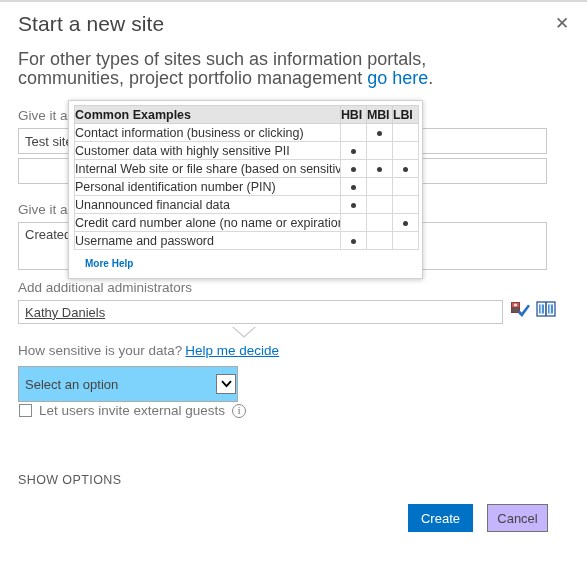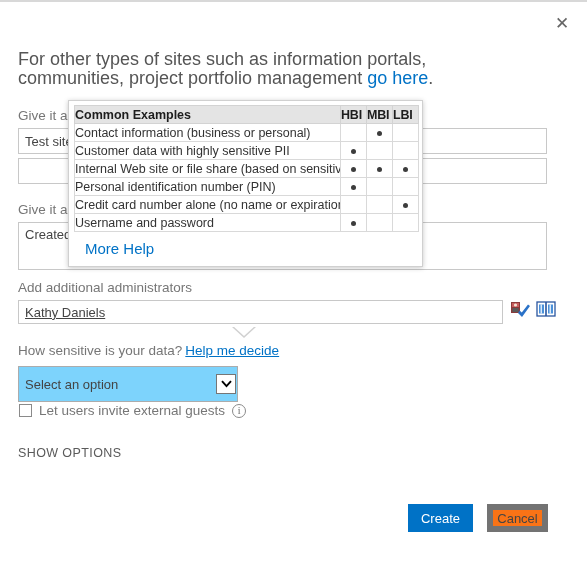--- a/index.html
+++ b/index.html
@@ -201,21 +201,21 @@
     position: absolute;
     left: 18px;
     top: 438px;
     font-size: 13.5px;
     color: #555555;
     white-space: nowrap;
   }
   .show-options {
     position: absolute;
     left: 18px;
-    top: 446px;
+    top: 473px;
     font-size: 12.5px;
     color: #5a5a5a;
     letter-spacing: 0.4px;
     cursor: pointer;
   }
 
   
   .btn {
     position: absolute;
     box-sizing: border-box;
@@ -226,22 +226,22 @@
     padding: 0;
   }
   .btn-create {
     left: 408px; top: 504px; width: 65px;
     background: #0072c6;
     border: 1px solid #0072c6;
     color: #ffffff;
   }
   .btn-cancel {
     left: 487px; top: 504px; width: 61px;
-    background: #f97316;
-    border: 6px solid #737373;
+    background: #c4b5fd;
+    border: 1px solid #737373;
     color: #444444;
   }
 
   
   .callout {
     position: absolute;
     left: 68px;
     top: 100px;
     width: 355px;
     background: #ffffff;
@@ -287,21 +287,22 @@
   .dot {
     display: inline-block;
     width: 5px;
     height: 5px;
     border-radius: 50%;
     background: #3c3c3c;
     vertical-align: middle;
   }
   .more-help {
     padding: 8px 0 5px 11px;
-    font-size: 15px;
+    font-size: 10px;
+    font-weight: bold;
   }
   .more-help a {
     color: #0072c6;
     text-decoration: none;
     cursor: pointer;
   }
 
   
   .tail-outer, .tail-inner {
     position: absolute;
@@ -325,20 +326,21 @@
 </style>
 </head>
 <body>
 
 <div class="top-rule"></div>
 
 <div class="dialog">
 
   <button class="close-btn">✕</button>
 
+  <div class="page-title">Start a new site</div>
 
   <div class="intro">
     <span>For other types of sites such as information portals, communities, project portfolio management </span><a class="link">go here</a><span>.</span>
   </div>
 
   <div class="lbl l-title">Give it a name</div>
   <input class="field title-input" value="Test site" style="">
 
   <div class="lbl l-url">Find it at</div>
   <input class="field url-input" value="" style="">
@@ -401,39 +403,45 @@
         <thead>
           <tr>
             <th class="c-name">Common Examples</th>
             <th class="c-cls">HBI</th>
             <th class="c-cls">MBI</th>
             <th class="c-cls">LBI</th>
           </tr>
         </thead>
         <tbody id="examples-body">
             <tr>
-              <td class="c-name">Contact information (business or personal)</td>
+              <td class="c-name">Contact information (business or clicking)</td>
               <td class="c-cls"></td>
               <td class="c-cls"><span class="dot"></span></td>
               <td class="c-cls"></td>
             </tr>
             <tr>
               <td class="c-name">Customer data with highly sensitive PII</td>
               <td class="c-cls"><span class="dot"></span></td>
               <td class="c-cls"></td>
               <td class="c-cls"></td>
             </tr>
             <tr>
               <td class="c-name">Internal Web site or file share (based on sensitivity)</td>
               <td class="c-cls"><span class="dot"></span></td>
               <td class="c-cls"><span class="dot"></span></td>
               <td class="c-cls"><span class="dot"></span></td>
             </tr>
             <tr>
               <td class="c-name">Personal identification number (PIN)</td>
+              <td class="c-cls"><span class="dot"></span></td>
+              <td class="c-cls"></td>
+              <td class="c-cls"></td>
+            </tr>
+            <tr>
+              <td class="c-name">Unannounced financial data</td>
               <td class="c-cls"><span class="dot"></span></td>
               <td class="c-cls"></td>
               <td class="c-cls"></td>
             </tr>
             <tr>
               <td class="c-name">Credit card number alone (no name or expiration date)</td>
               <td class="c-cls"></td>
               <td class="c-cls"></td>
               <td class="c-cls"><span class="dot"></span></td>
             </tr>

